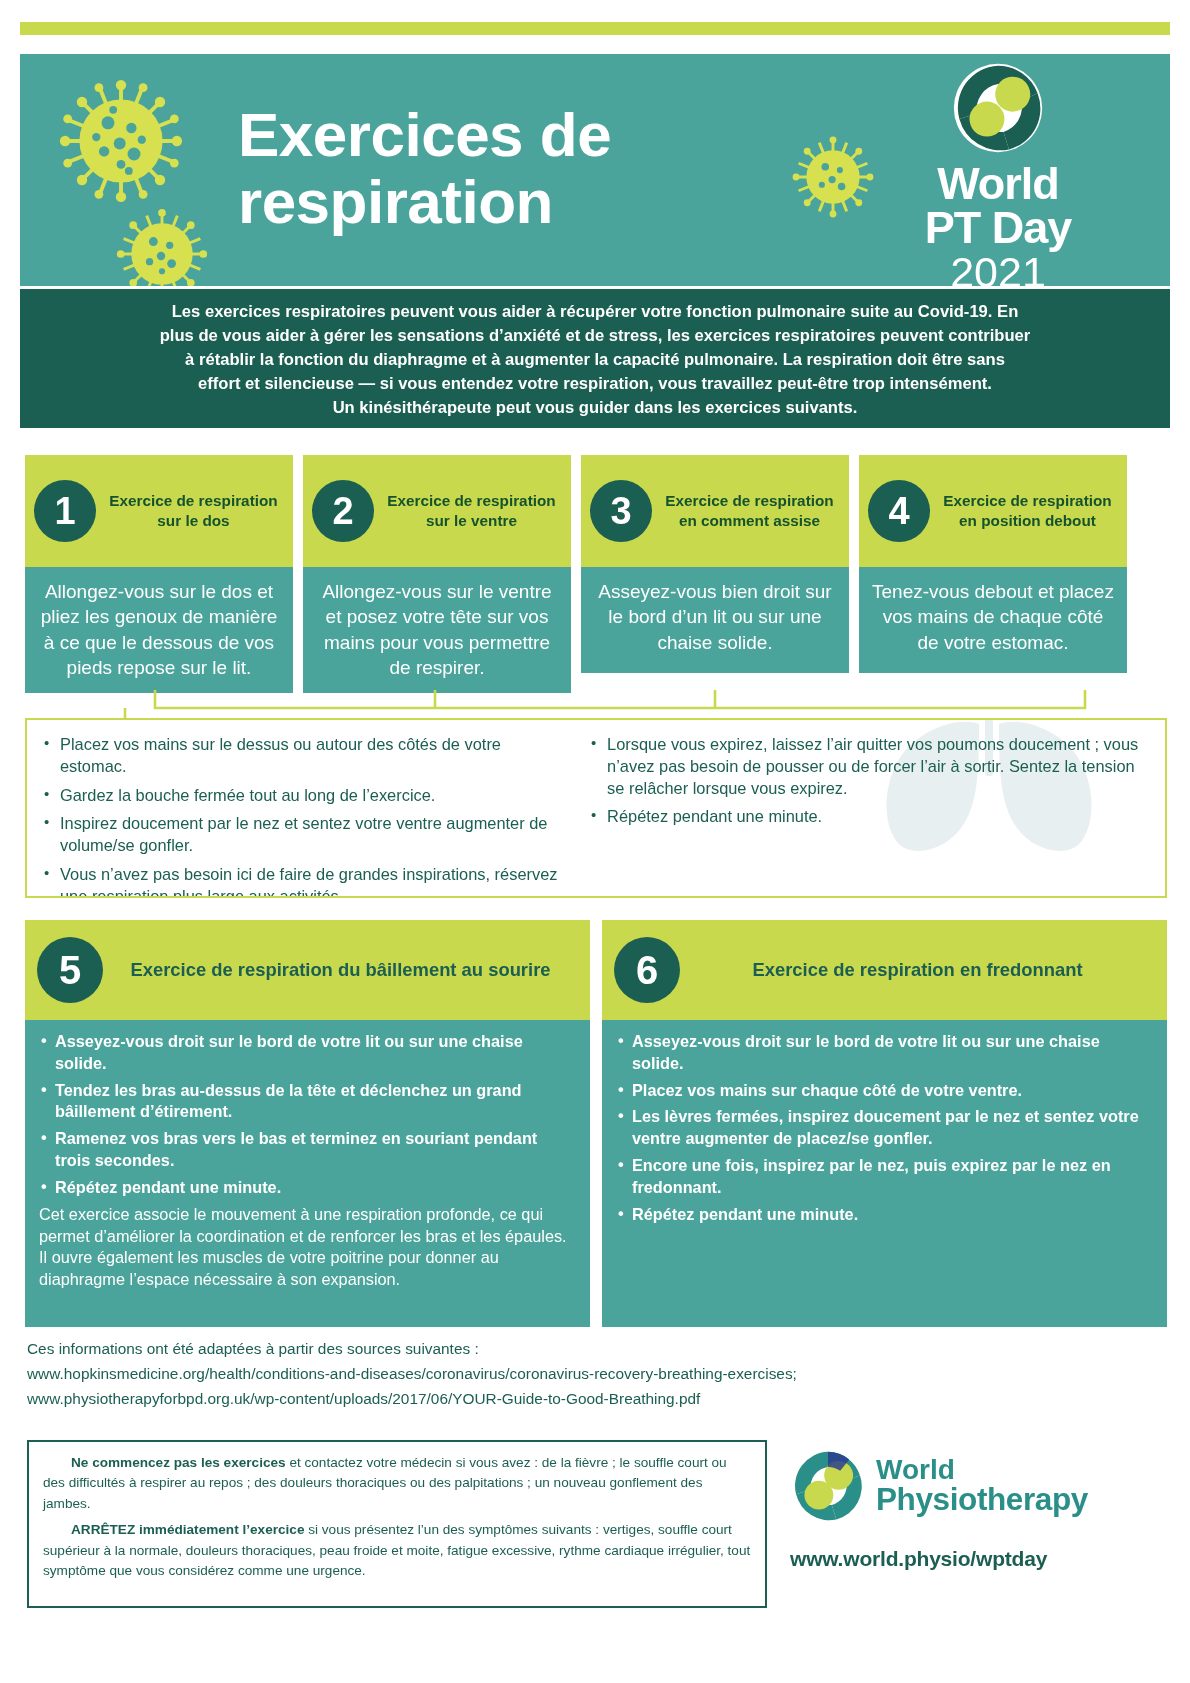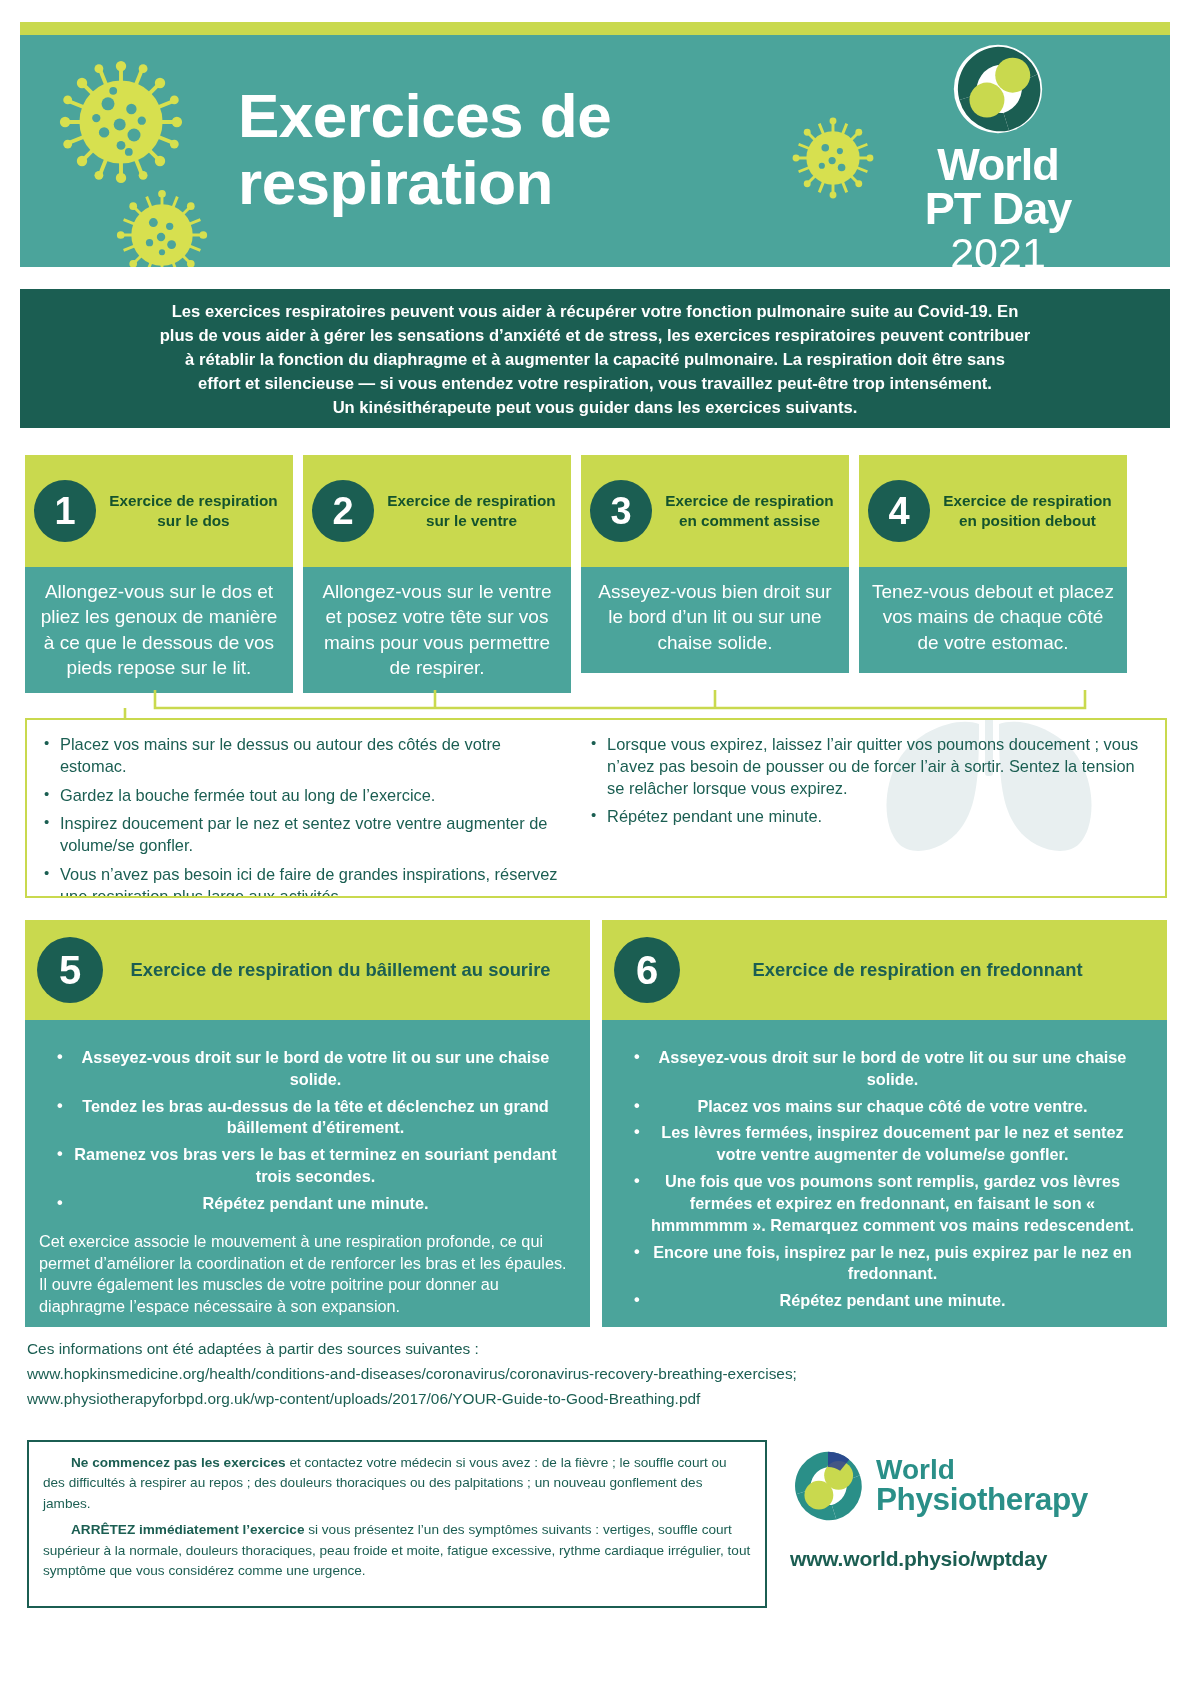--- a/index.html
+++ b/index.html
@@ -15,20 +15,21 @@
 
   
   
 
   
   .header-wrap { position: absolute; left: 20px; top: 22px; width: 1150px; }
   .lime-rule { height: 13px; background: #c9d94e; }
   .header {
     position: relative; height: 232px; background: #4ba49b;
     overflow: hidden;
+    margin-top: 19px;
   }
   .header-title {
     position: absolute; left: 218px; top: 48px; width: 540px;
     color: #fff; font-size: 62px; font-weight: bold; line-height: 1.08;
     letter-spacing: -0.5px;
   }
   .virus { position: absolute; }
 
   
   .ptday { position: absolute; right: 72px; top: 8px; width: 200px; text-align: center; }
@@ -104,21 +105,21 @@
     display: flex; align-items: center; justify-content: center;
   }
   .bigcard-title {
     flex: 1; color: #1b5e52; font-size: 18.4px; font-weight: bold;
     line-height: 1.32; text-align: center; padding: 0 6px;
   }
   .bigcard-body {
     background: #4ba49b; color: #fff; padding: 11px 14px 12px;
     font-size: 16.3px; line-height: 1.34;
   }
-  .bigcard-body ul { list-style: none; margin: 16px; padding: 0; text-align: center; }
+  .bigcard-body ul { list-style: none; margin: 0; padding: 0; }
   .bigcard-body li {
     position: relative; padding-left: 16px; margin-bottom: 5px; font-weight: bold;
   }
   .bigcard-body li::before { content: "•"; position: absolute; left: 2px; top: -1px; }
   .bigcard-body .note { margin: 0 0 0; font-weight: normal; }
   .card5 .bigcard-body { height: 307px; }
   .card6 .bigcard-body { height: 307px; }
 
   
   .sources {
@@ -399,22 +400,21 @@
 
     <div class="bigcard card6">
       <div class="bigcard-head">
         <div class="bignum">6</div>
         <div class="bigcard-title">Exercice de respiration en fredonnant</div>
       </div>
       <div class="bigcard-body">
         <ul>
           <li>Asseyez-vous droit sur le bord de votre lit ou sur une chaise solide.</li>
           <li>Placez vos mains sur chaque côté de votre ventre.</li>
-          <li>Les lèvres fermées, inspirez doucement par le nez et sentez votre ventre augmenter de volume/se gonfler.</li>
-          <li>Une fois que vos poumons sont remplis, gardez vos lèvres fermées et expirez en fredonnant, en faisant le son « hmmmmmm ». Remarquez comment vos mains redescendent.</li>
+          <li>Les lèvres fermées, inspirez doucement par le nez et sentez votre ventre augmenter de placez/se gonfler.</li>
           <li>Encore une fois, inspirez par le nez, puis expirez par le nez en fredonnant.</li>
           <li>Répétez pendant une minute.</li>
         </ul>
       </div>
     </div>
   </div>
 
   <div class="sources">
     <div>Ces informations ont été adaptées à partir des sources suivantes :</div>
     <div>www.hopkinsmedicine.org/health/conditions-and-diseases/coronavirus/coronavirus-recovery-breathing-exercises;</div>

